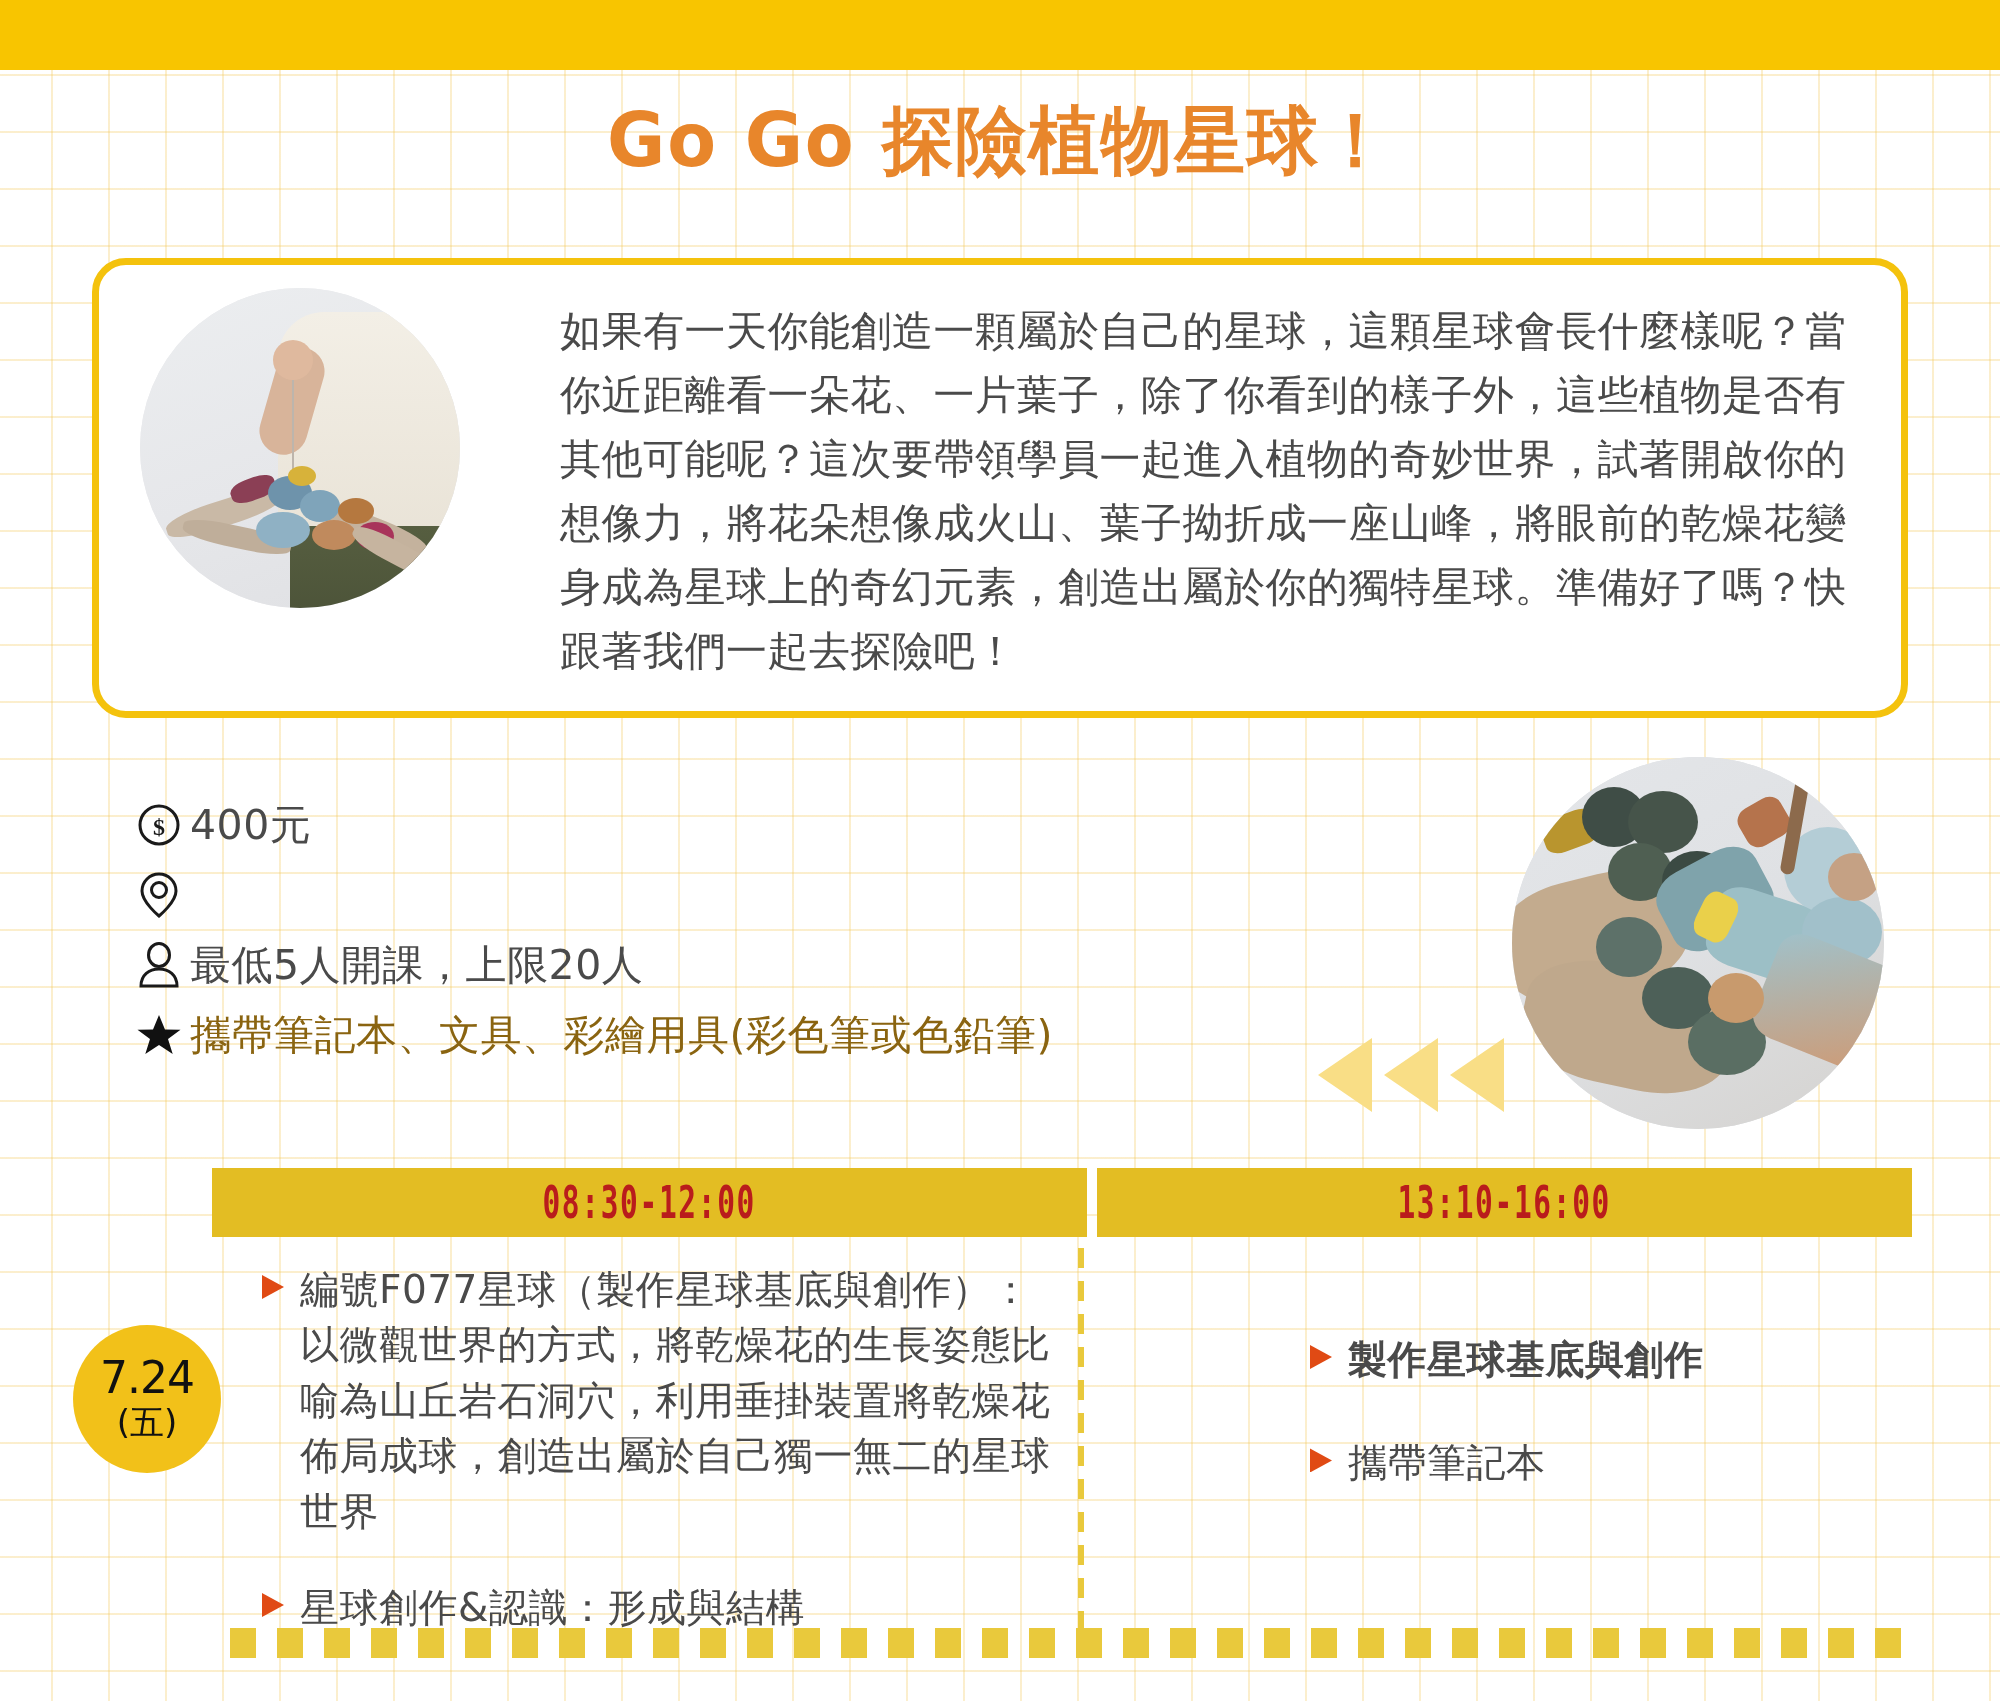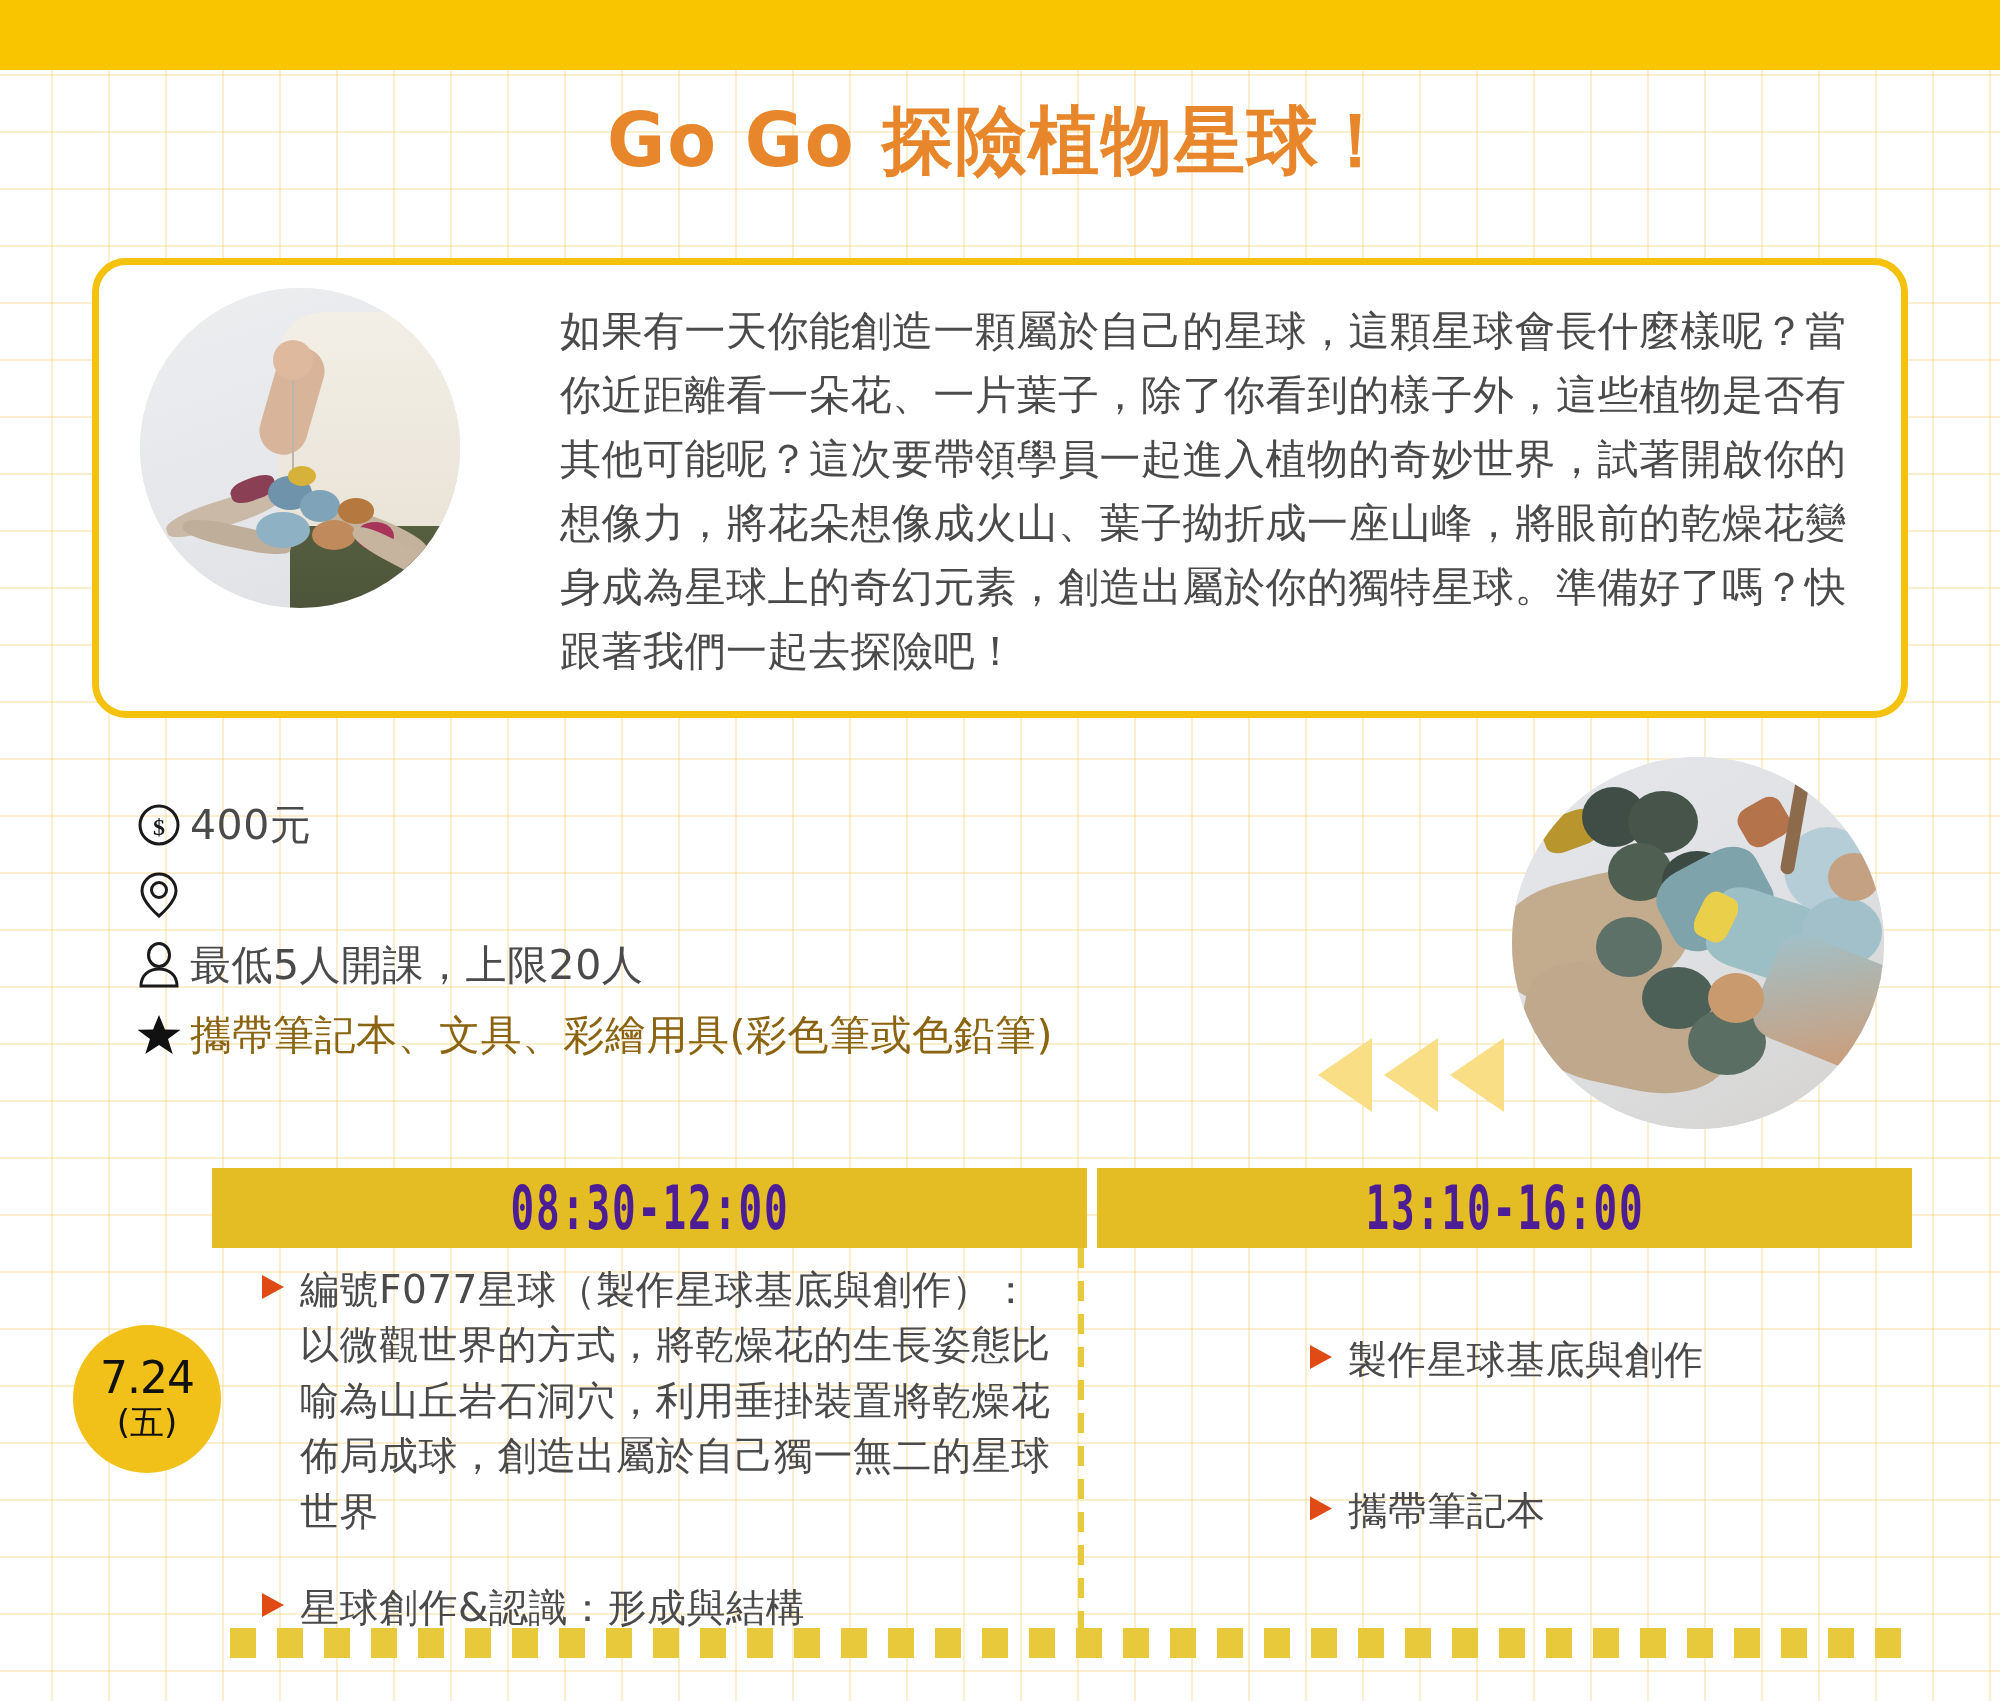--- a/index.html
+++ b/index.html
@@ -114,24 +114,24 @@
   #arrows{position:absolute;left:1318px;top:1038px;width:190px;height:76px;z-index:6;display:flex;gap:12px;}
   .arrow-l{
     width:54px;height:74px;
     background:#F9DE86;
     clip-path:polygon(100% 0,100% 100%,0 50%);
   }
 
   
   #sched-head{position:absolute;left:212px;top:1168px;width:1700px;height:62px;z-index:6;display:flex;}
   .sched-head-cell{
-    background:#E3BD23;height:80px;display:flex;align-items:center;justify-content:center;
-    color:#4c1d95;
+    background:#E3BD23;height:69px;display:flex;align-items:center;justify-content:center;
+    color:#b91c1c;
     font-family:"DejaVu Sans Mono","Liberation Mono",monospace;
-    font-weight:bold;font-size:48px;letter-spacing:2px;
+    font-weight:bold;font-size:36px;letter-spacing:2px;
     transform-origin:center;
   }
   .sched-head-cell span{display:inline-block;transform:scaleX(.82) scaleY(1.25);}
   #sched-head .c1{width:875px;}
   #sched-head .gap{width:10px;background:transparent;}
   #sched-head .c2{width:815px;}
 
   #sched-divider{
     position:absolute;left:1078px;top:1248px;width:6px;height:390px;z-index:6;
     background-image:linear-gradient(#E9C93C 60%, transparent 0);
@@ -311,21 +311,21 @@
 </div>
 
 <div id="sched-left-bottom">
   <div class="bullet-row">
     <div class="bullet-tri"></div>
     <div class="bullet-txt">星球創作&amp;認識：形成與結構</div>
   </div>
 </div>
 
 <div id="sched-right">
-  <div class="bullet-row" style="margin-bottom:96px;">
+  <div class="bullet-row" style="margin-bottom:48px;font-weight:bold;">
     <div class="bullet-tri"></div>
     <div class="bullet-txt">製作星球基底與創作</div>
   </div>
   <div class="bullet-row">
     <div class="bullet-tri"></div>
     <div class="bullet-txt">攜帶筆記本</div>
   </div>
 </div>
 
 <div id="bottom-dash"></div>

